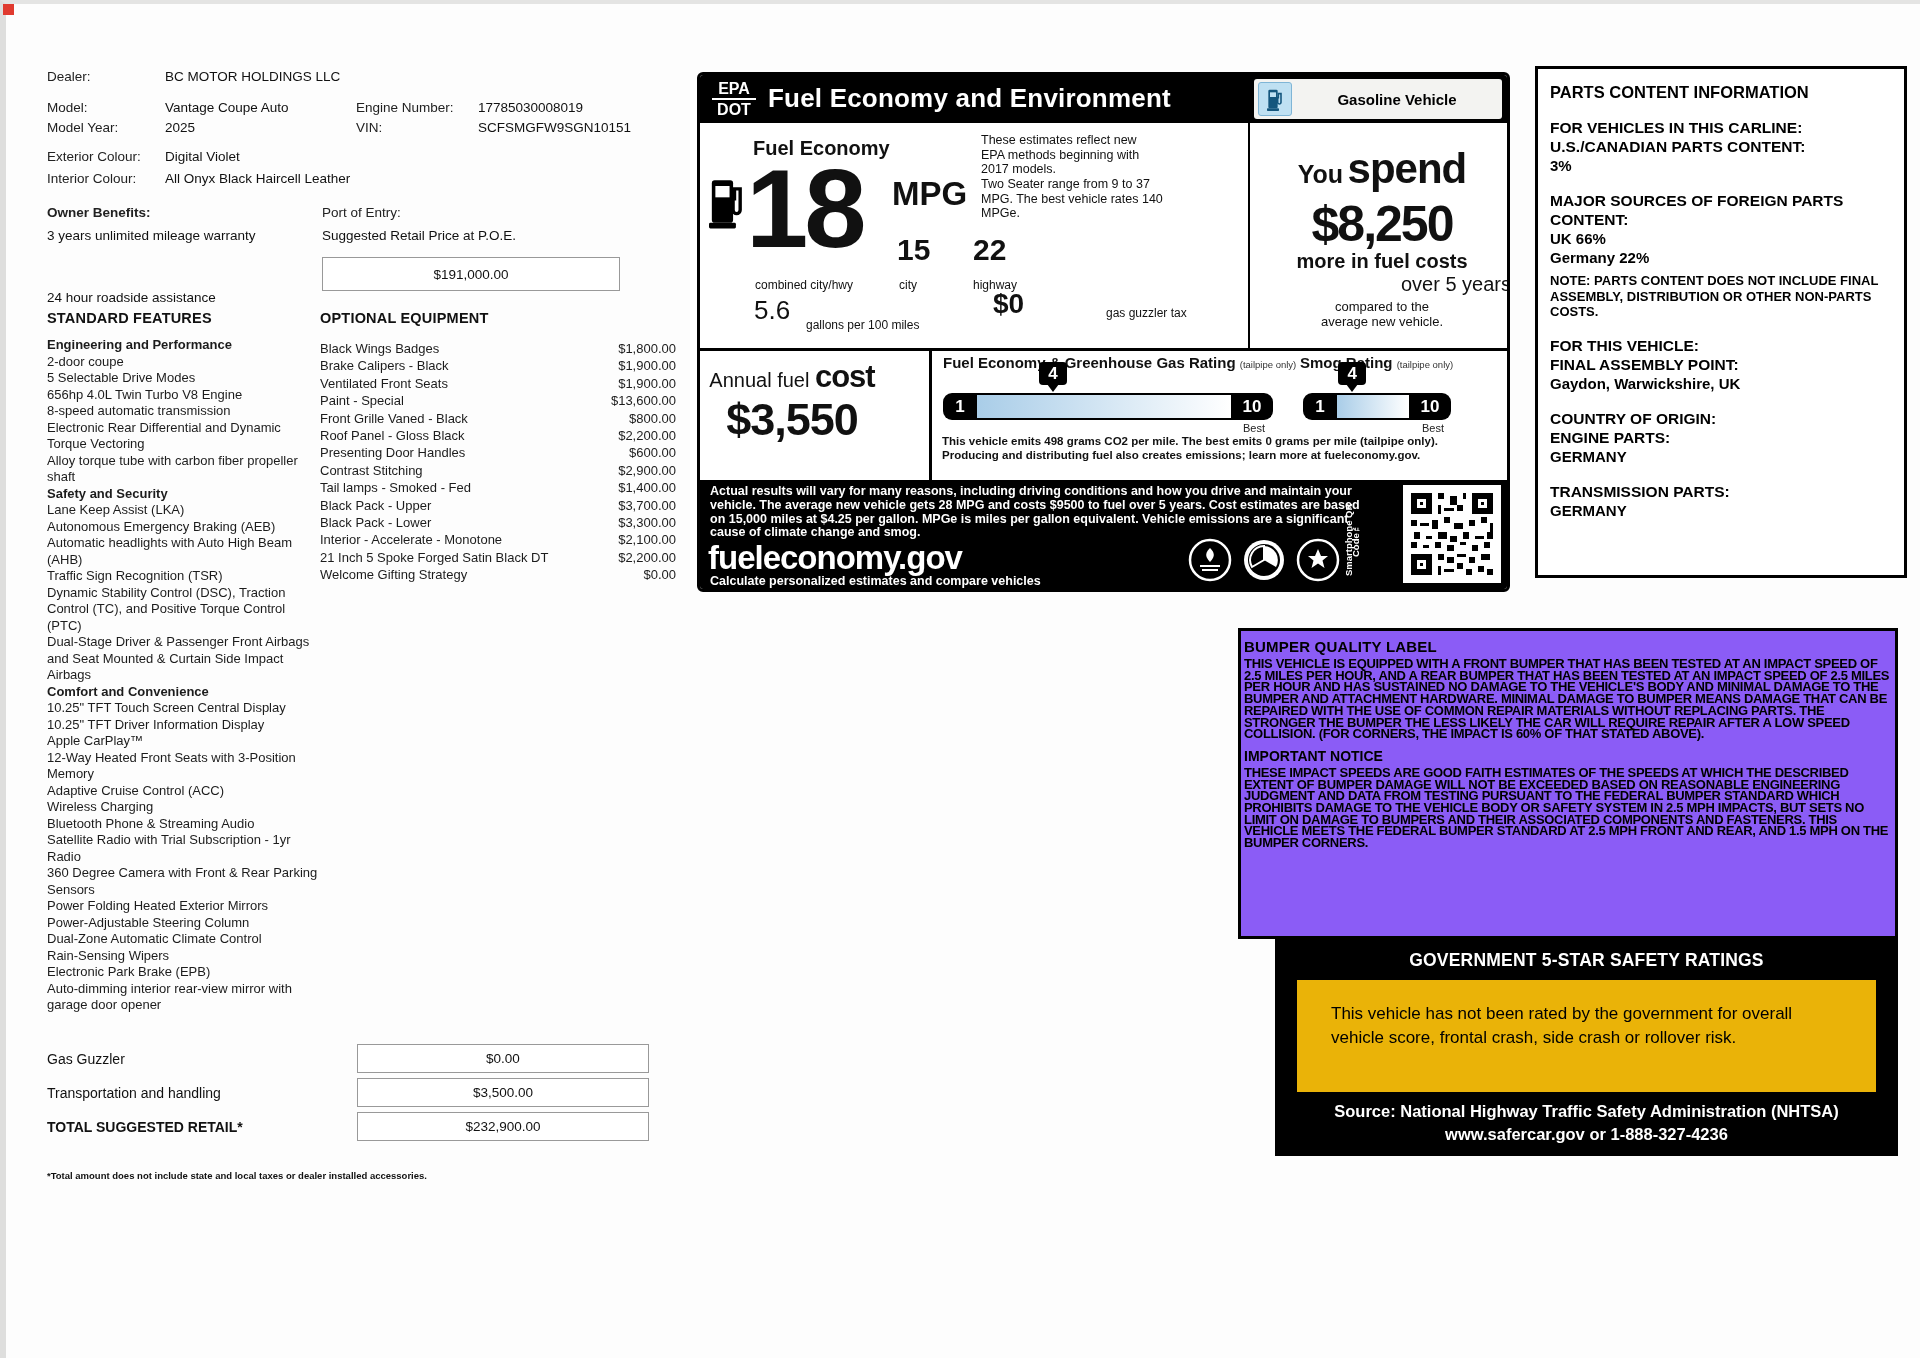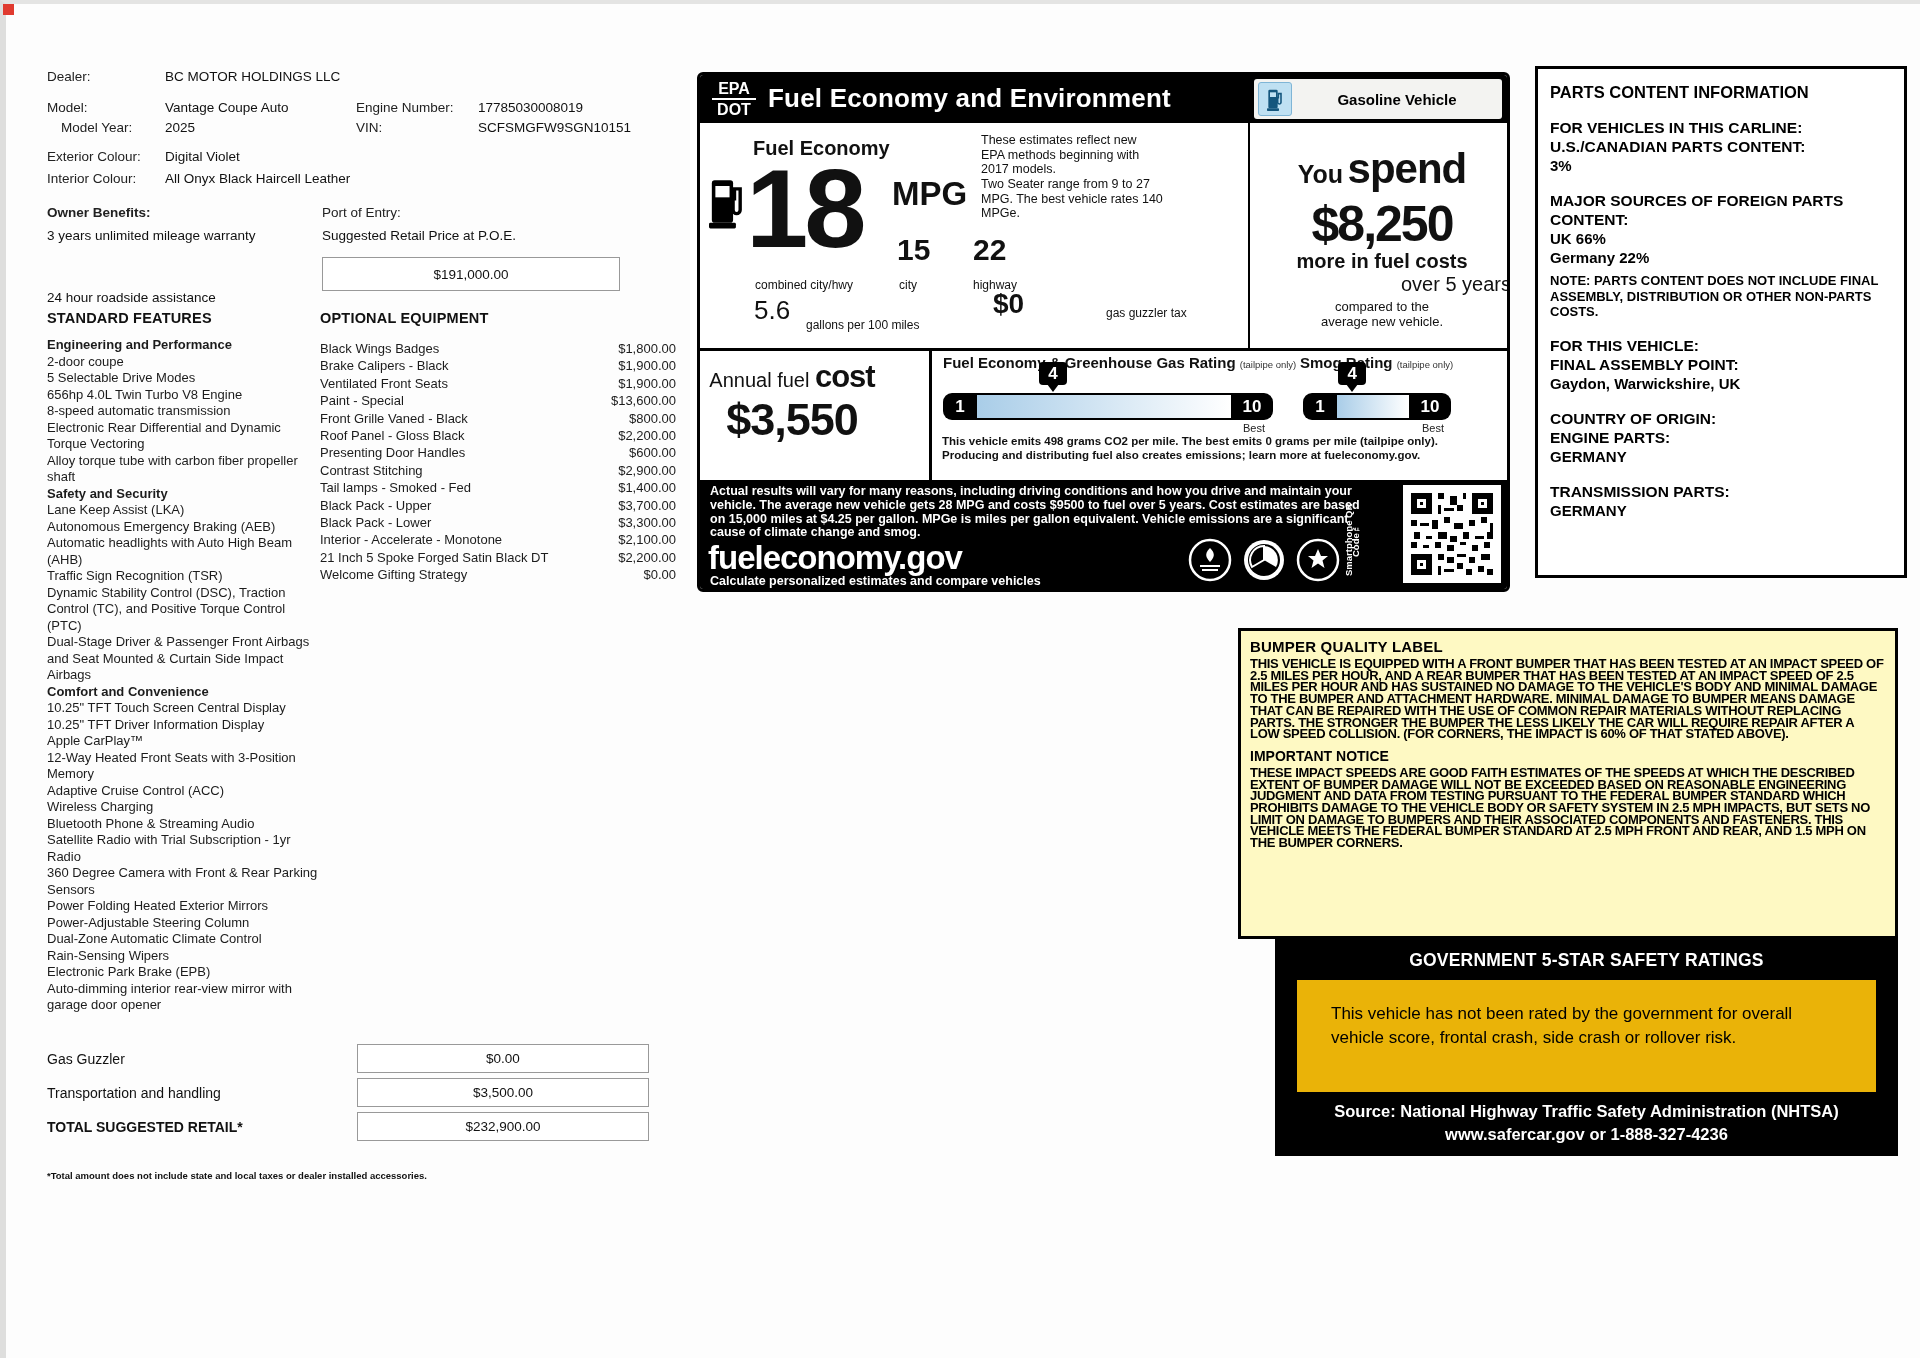--- a/index.html
+++ b/index.html
@@ -106,22 +106,22 @@
   
   .parts{position:absolute;left:1535px;top:66px;width:372px;height:512px;border:3px solid #000;background:#fff;
          box-sizing:border-box;padding:14px 12px;color:#000;}
   .parts .t{font-size:16.5px;font-weight:bold;margin-bottom:16px;}
   .parts .h{font-size:15.5px;font-weight:bold;line-height:19px;}
   .parts .v{font-size:15px;font-weight:bold;line-height:19px;}
   .parts .gap{height:16px;}
   .parts .note{font-size:13px;font-weight:bold;line-height:15.5px;margin-top:6px;width:330px;}
 
   
-  .bumper{position:absolute;left:1238px;top:628px;width:660px;height:311px;border:3px solid #000;background:#fef9c3;
-          box-sizing:border-box;padding:7px 9px;color:#000;}
+  .bumper{position:absolute;left:1238px;top:628px;width:660px;height:311px;border:3px solid #000;background:#8b5cf6;
+          box-sizing:border-box;padding:7px 3px;color:#000;}
   .bumper .t{font-size:15px;font-weight:bold;letter-spacing:.2px;}
   .bumper p{margin:3px 0 0 0;font-size:13px;font-weight:bold;line-height:11.7px;letter-spacing:-.3px;}
   .bumper .t2{font-size:14px;font-weight:bold;margin-top:8px;}
 
   
   .safety{position:absolute;left:1275px;top:938px;width:623px;height:218px;background:#000;color:#fff;box-sizing:border-box;}
   .safety .t{ text-align:center;font-size:17.5px;font-weight:bold;margin-top:12px;letter-spacing:.2px;}
   .safety .inner{position:absolute;left:22px;top:42px;width:579px;height:112px;background:#eab308;color:#000;box-sizing:border-box;
                  padding:22px 34px;font-size:17px;line-height:24px;}
   .safety .src{position:absolute;left:0;top:162px;width:100%;text-align:center;font-size:16.5px;font-weight:bold;line-height:23px;}
@@ -134,21 +134,21 @@
   <div class="scan-mark"></div>
 
   <span class="abs info-label" style="left:47px;top:69px;">Dealer:</span>
   <span class="abs info-val" style="left:165px;top:69px;">BC MOTOR HOLDINGS LLC</span>
 
   <span class="abs info-label" style="left:47px;top:100px;">Model:</span>
   <span class="abs info-val" style="left:165px;top:100px;">Vantage Coupe Auto</span>
   <span class="abs info-label" style="left:356px;top:100px;">Engine Number:</span>
   <span class="abs info-val" style="left:478px;top:100px;">17785030008019</span>
 
-  <span class="abs info-label" style="left:61px;top:120px;">Model Year:</span>
+  <span class="abs info-label" style="left:47px;top:120px;">Model Year:</span>
   <span class="abs info-val" style="left:165px;top:120px;">2025</span>
   <span class="abs info-label" style="left:356px;top:120px;">VIN:</span>
   <span class="abs info-val" style="left:478px;top:120px;">SCFSMGFW9SGN10151</span>
 
   <span class="abs info-label" style="left:47px;top:149px;">Exterior Colour:</span>
   <span class="abs info-val" style="left:165px;top:149px;">Digital Violet</span>
 
   <span class="abs info-label" style="left:47px;top:171px;">Interior Colour:</span>
   <span class="abs info-val" style="left:165px;top:171px;">All Onyx Black Haircell Leather</span>
 
@@ -338,21 +338,21 @@
     <div class="mpg-unit">MPG</div>
     <div class="city-num">15</div>
     <div class="hwy-num">22</div>
     <div class="combined-cap small-cap">combined city/hwy</div>
     <div class="city-cap small-cap">city</div>
     <div class="hwy-cap small-cap">highway</div>
     <div class="gal-num">5.6</div>
     <div class="gal-cap small-cap">gallons per 100 miles</div>
 
     <div class="note-mid1">These estimates reflect new EPA methods beginning with 2017 models.</div>
-    <div class="note-mid2">Two Seater range from 9 to 27 MPG. The best vehicle rates 140 MPGe.</div>
+    <div class="note-mid2">Two Seater range from 9 to 37 MPG. The best vehicle rates 140 MPGe.</div>
     <div class="guzzler-num">$0</div>
     <div class="guzzler-cap small-cap">gas guzzler tax</div>
 
     <div class="vdiv-top"></div>
 
     <div class="spend-col">
       <div class="you-line">
         <span class="you-word">You</span>
         <span class="spend-word">spend</span>
       </div>

